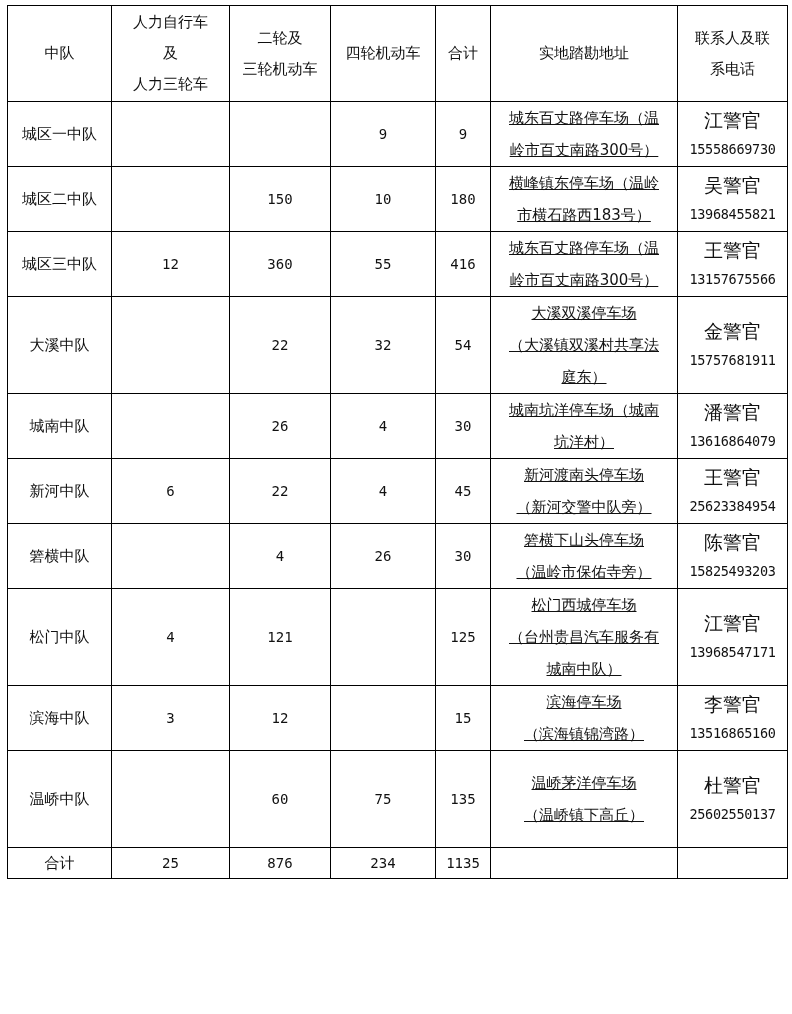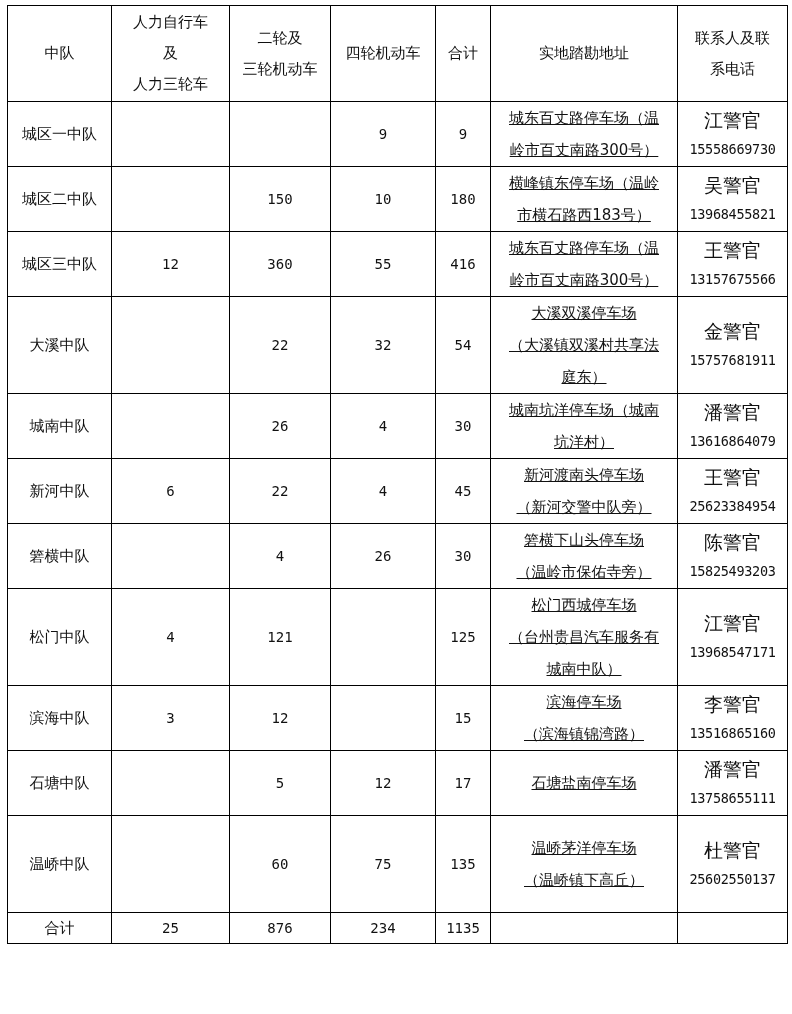--- a/index.html
+++ b/index.html
@@ -181,34 +181,20 @@
         <td class="num">15</td>
         <td class="addr">
           <span>滨海停车场</span>
           <span>（滨海镇锦湾路）</span>
         </td>
         <td>
           <span class="contact-name">李警官</span>
           <span class="contact-phone">13516865160</span>
         </td>
       </tr>
-      <tr style="height: 65px;">
-        <td>石塘中队</td>
-        <td class="num"></td>
-        <td class="num">5</td>
-        <td class="num">12</td>
-        <td class="num">17</td>
-        <td class="addr">
-          <span>石塘盐南停车场</span>
-        </td>
-        <td>
-          <span class="contact-name">潘警官</span>
-          <span class="contact-phone">13758655111</span>
-        </td>
-      </tr>
       <tr style="height: 97px;">
         <td>温峤中队</td>
         <td class="num"></td>
         <td class="num">60</td>
         <td class="num">75</td>
         <td class="num">135</td>
         <td class="addr">
           <span>温峤茅洋停车场</span>
           <span>（温峤镇下高丘）</span>
         </td>

